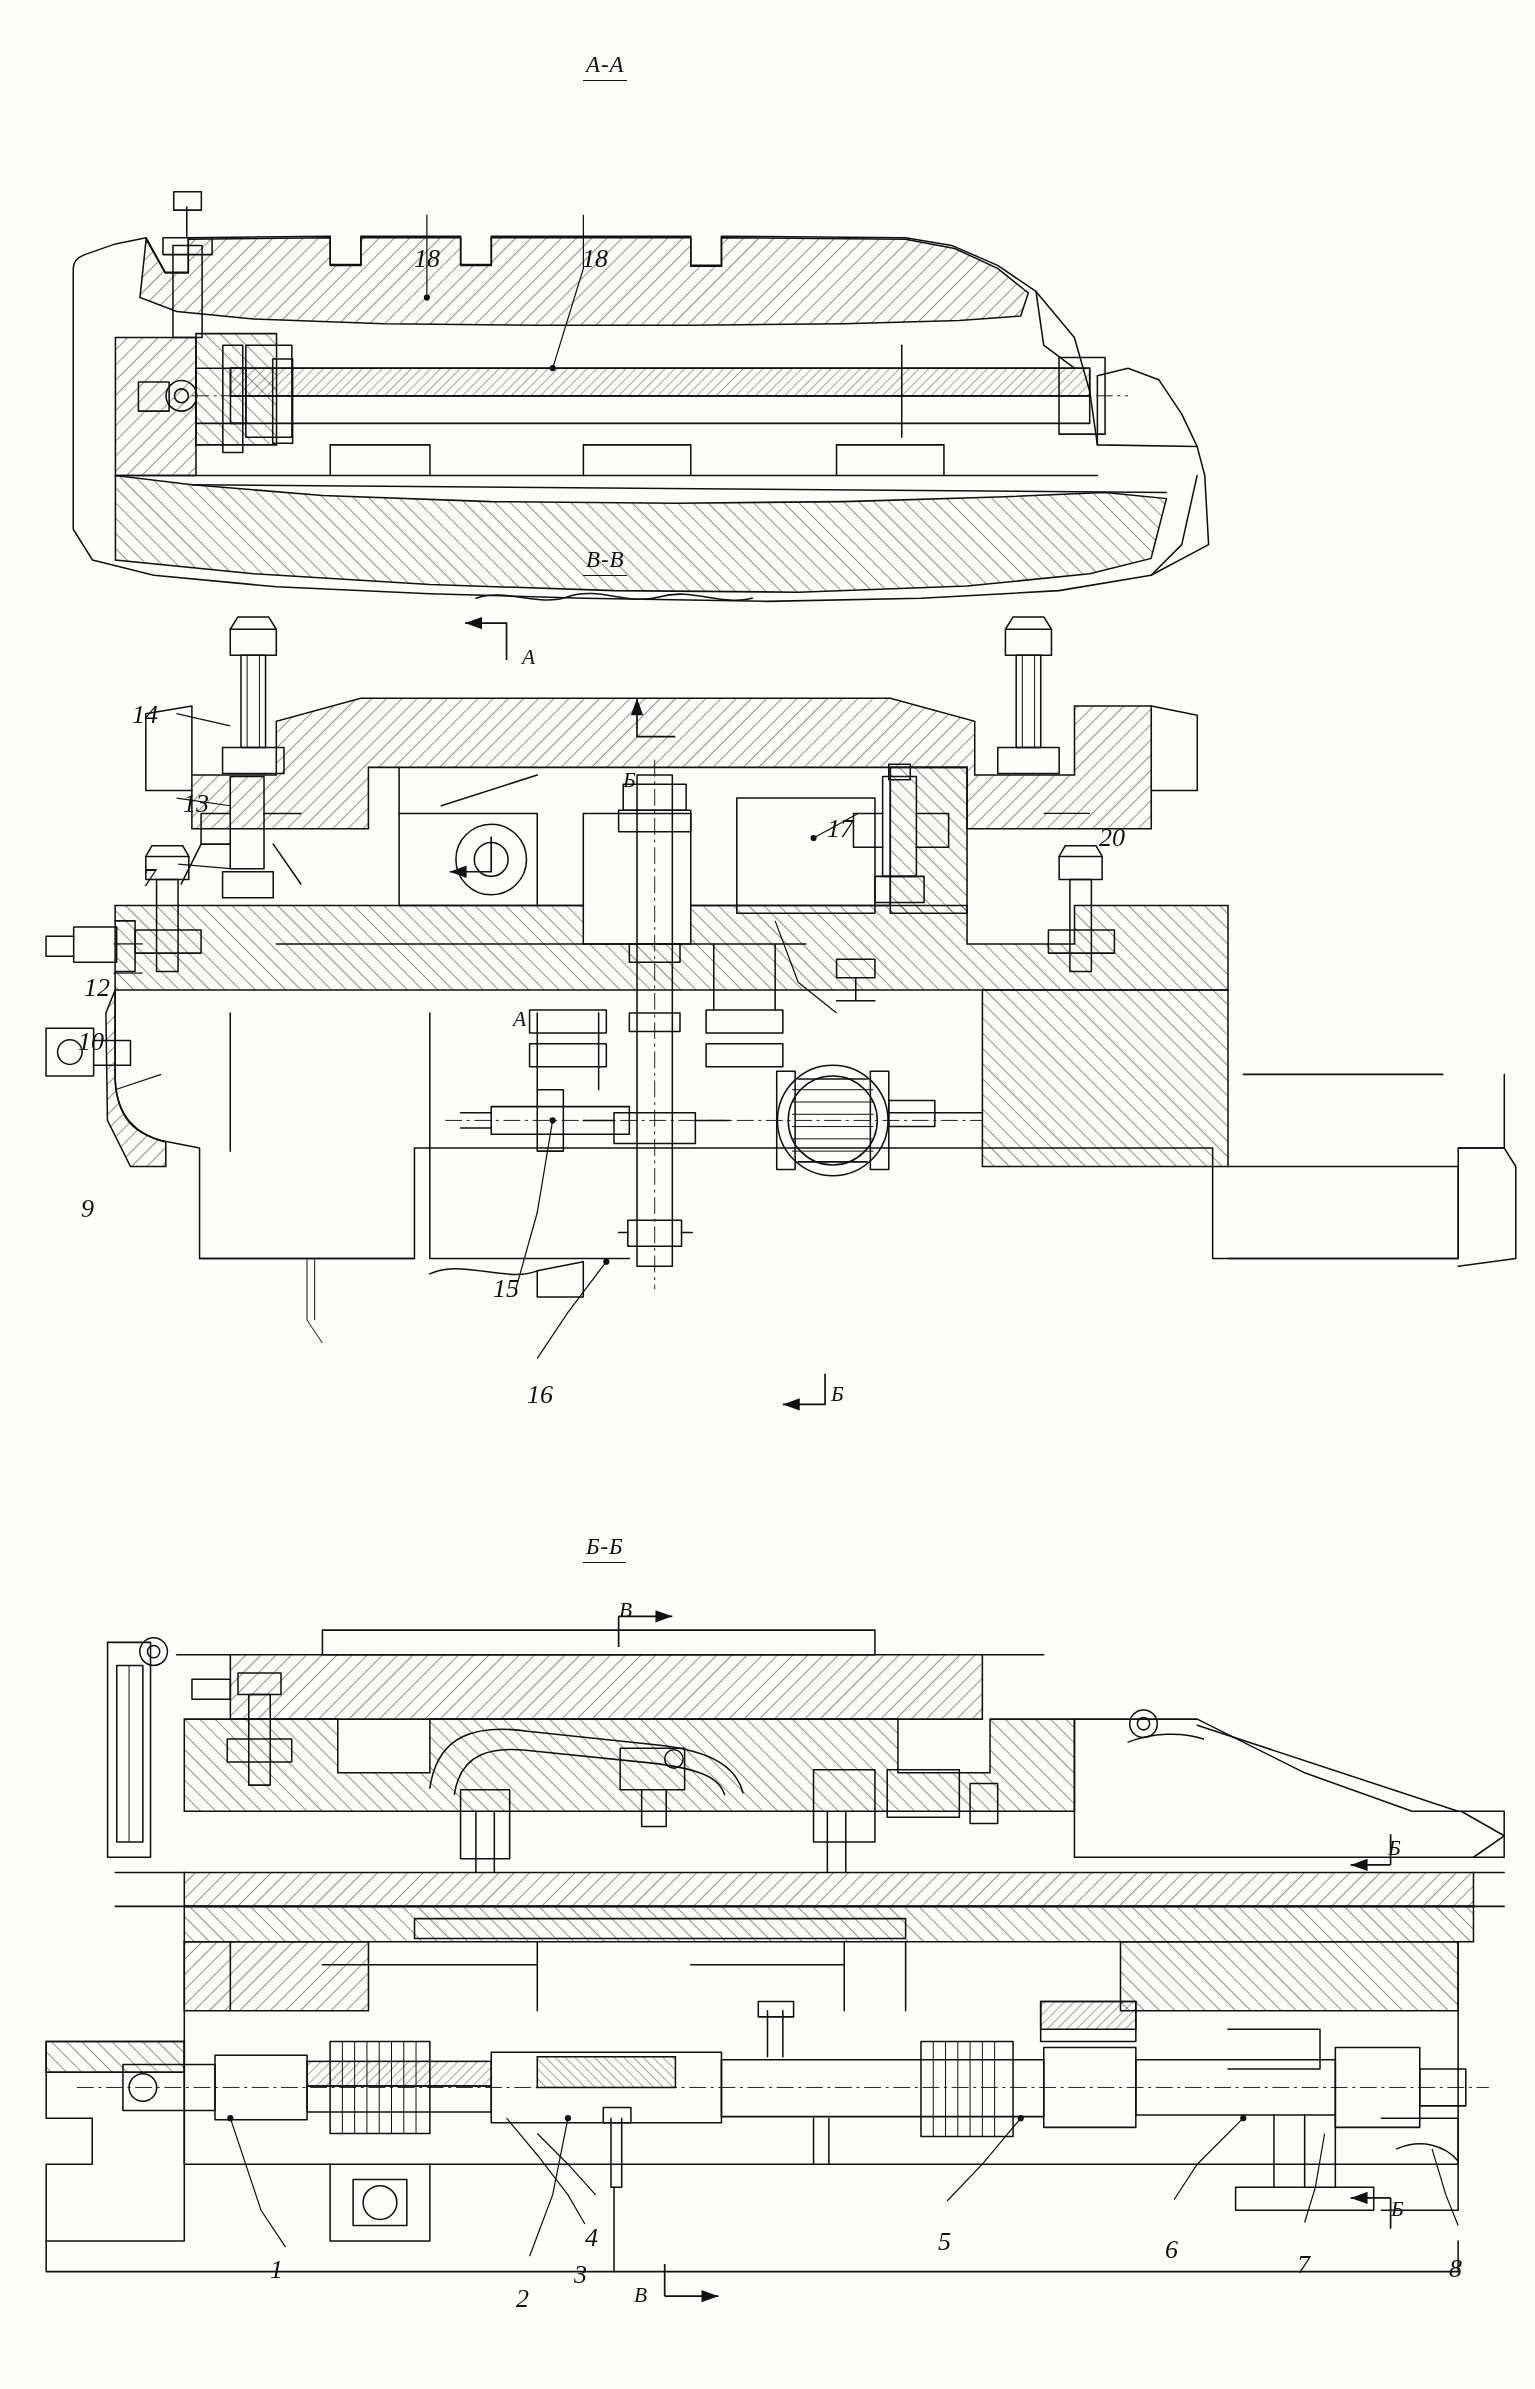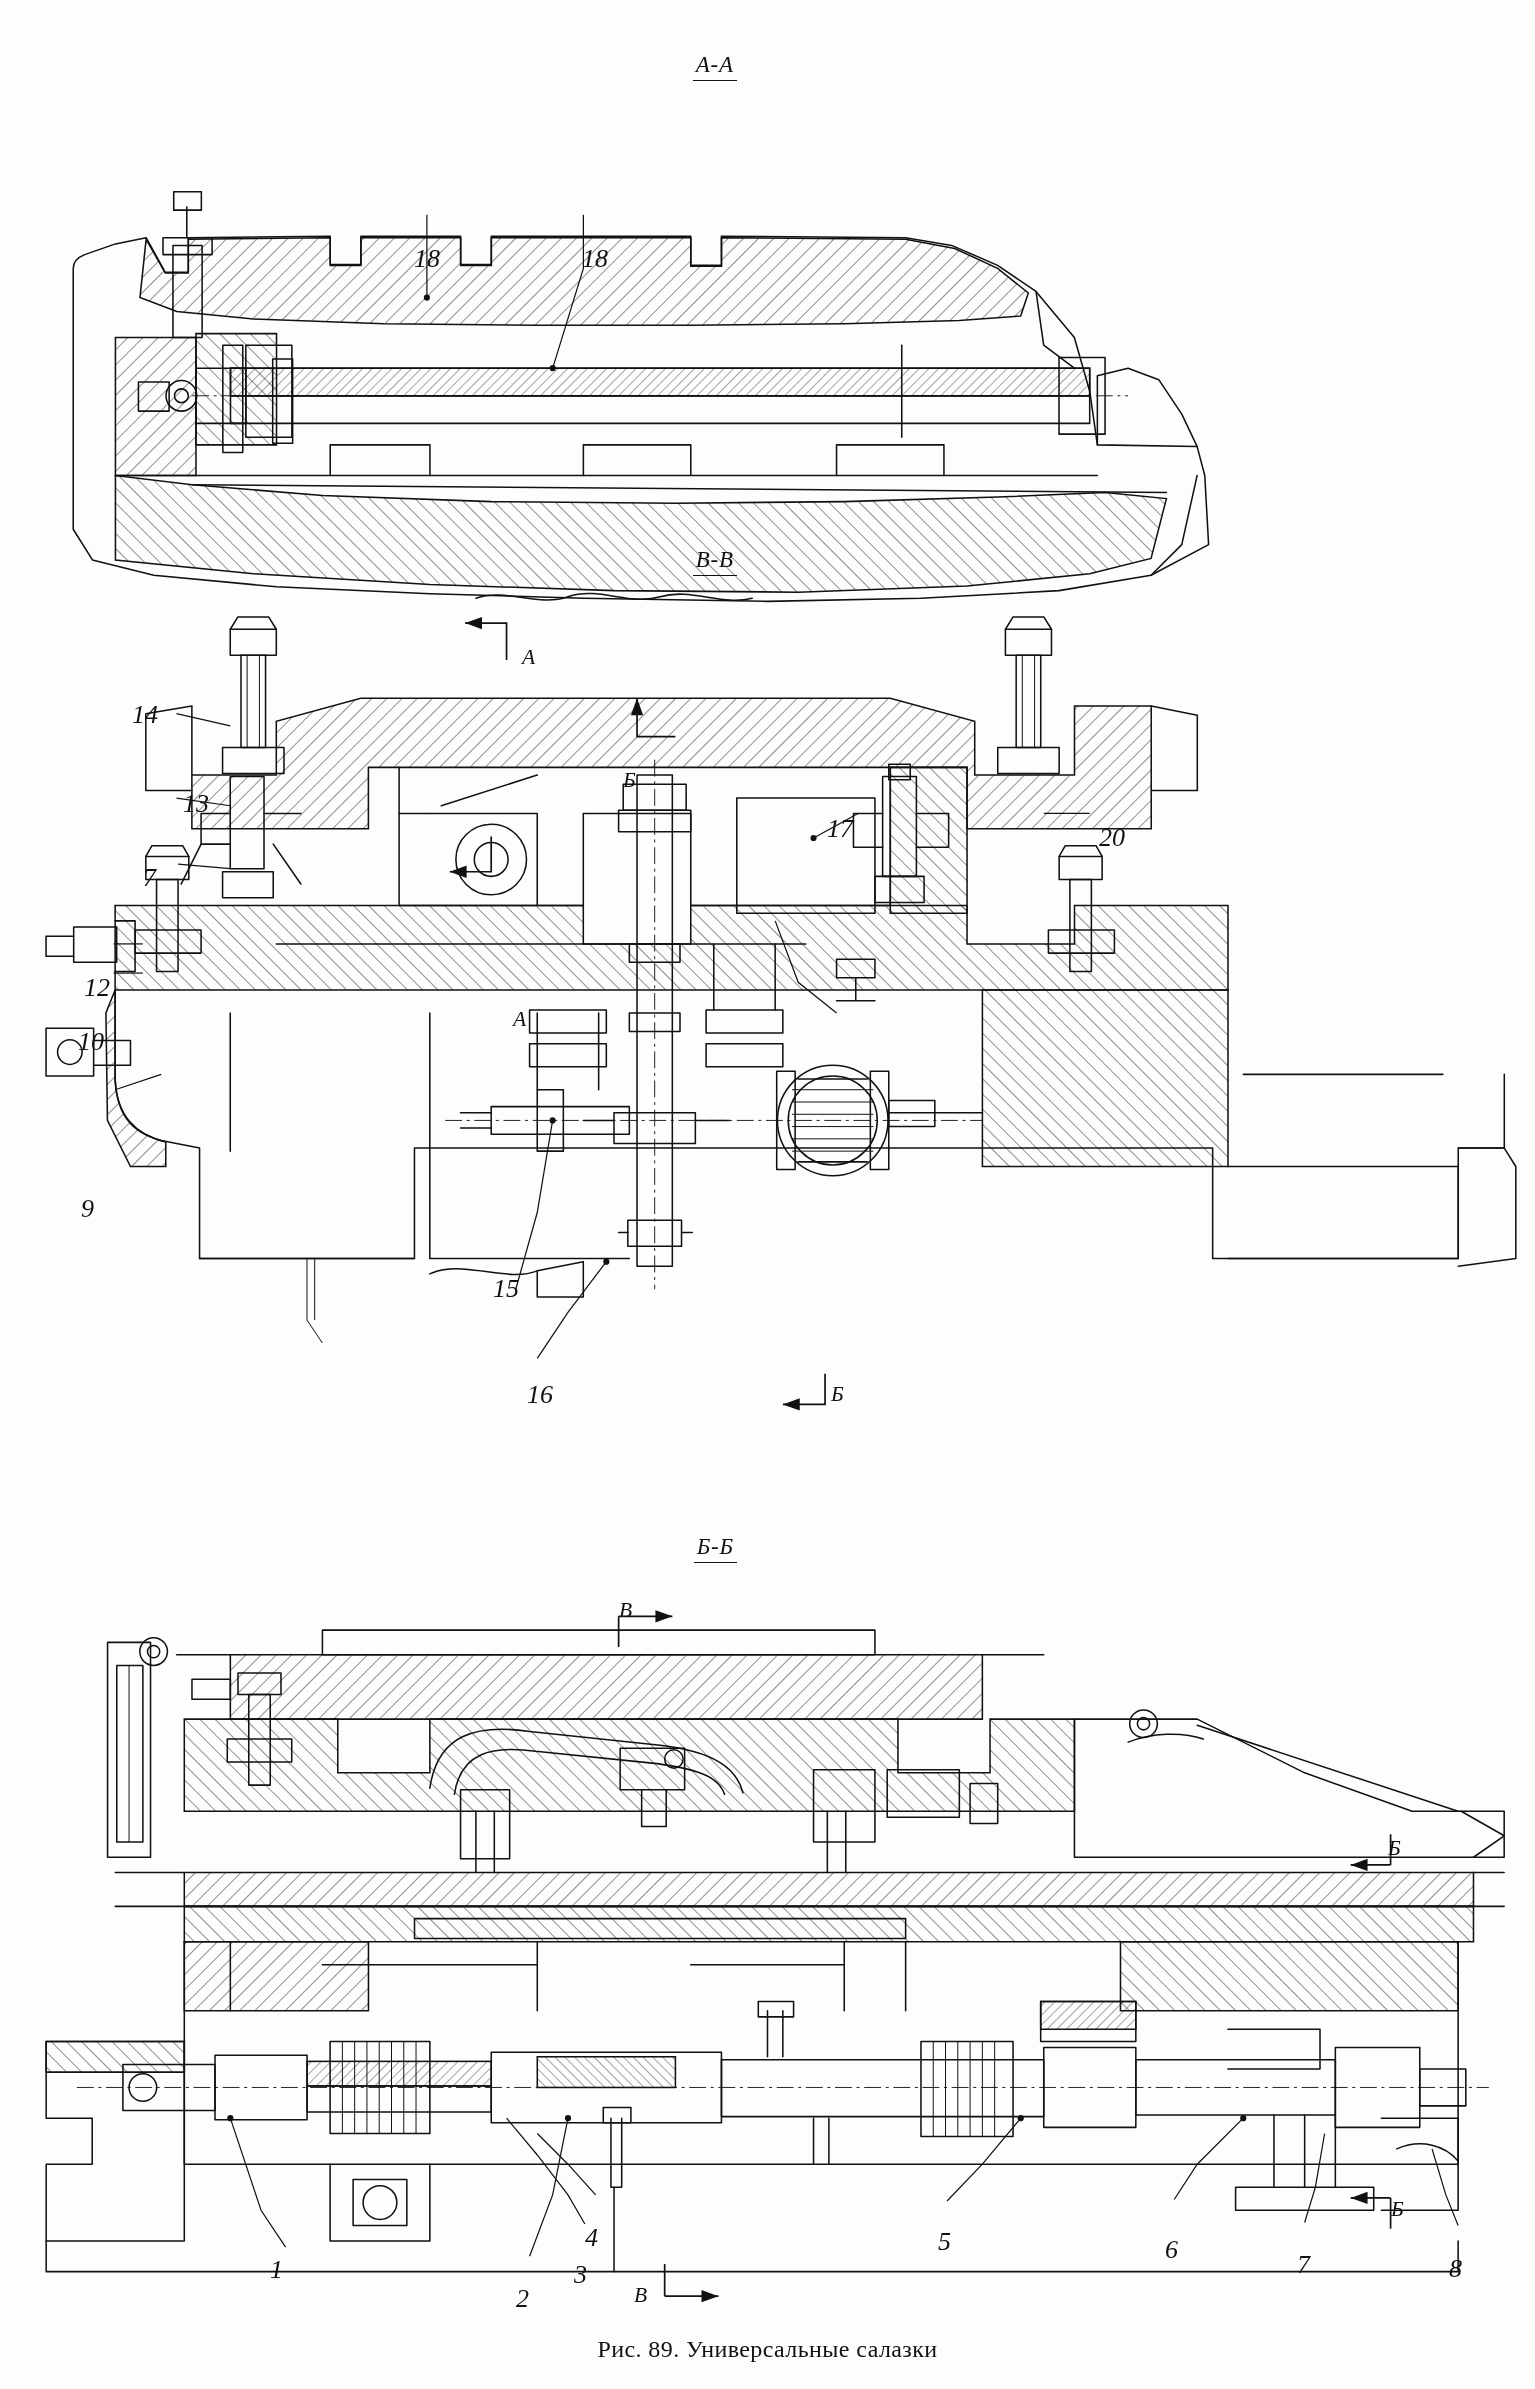--- a/index.html
+++ b/index.html
@@ -1,21 +1,21 @@
 <!DOCTYPE html>
 <html style="font-size:12.3px"><head>
 <meta charset="utf-8">
 <style>
   html,body{margin:0;padding:0;background:#ffffff;}
   body{width:1535px;height:2389px;position:relative;font-family:"Liberation Serif",serif;color:#111;overflow:hidden;}
   .page{position:absolute;inset:0;background:#fdfdfb;}
 
   
   .lbl{position:absolute;font-style:italic;font-family:"Liberation Serif",serif;color:#111;white-space:nowrap;}
-  .sect-title{position:absolute;font-style:italic;font-size:23px;letter-spacing:0.8px;text-align:right;}
+  .sect-title{position:absolute;font-style:italic;font-size:23px;letter-spacing:0.8px;text-align:left;}
   .sect-title span{display:inline-block;border-bottom:1.5px solid #111;padding:0 3.1px 1.5px 3.1px;}
   .num{position:absolute;font-style:italic;font-size:26px;}
   .caption{position:absolute;left:0;width:100%;text-align:center;font-style:normal;font-size:24px;letter-spacing:0.4px;}
 
   svg{position:absolute;left:0;top:0;}
   .st{fill:none;stroke:#111;stroke-width:2;stroke-linejoin:round;stroke-linecap:round;}
   .st-thin{fill:none;stroke:#111;stroke-width:1.3;}
   .lead{fill:none;stroke:#111;stroke-width:1.6;}
   .ctr{fill:none;stroke:#111;stroke-width:1.2;stroke-dasharray:22 6 4 6;}
   .arrowline{fill:none;stroke:#111;stroke-width:2.2;}
@@ -408,18 +408,15 @@
 
   <div class="num" style="left:270px;top:2255px;"><span>1</span></div>
   <div class="num" style="left:516px;top:2284px;"><span>2</span></div>
   <div class="num" style="left:574px;top:2260px;"><span>3</span></div>
   <div class="num" style="left:585px;top:2223px;"><span>4</span></div>
   <div class="num" style="left:938px;top:2227px;"><span>5</span></div>
   <div class="num" style="left:1165px;top:2235px;"><span>6</span></div>
   <div class="num" style="left:1297px;top:2250px;"><span>7</span></div>
   <div class="num" style="left:1449px;top:2254px;"><span>8</span></div>
 
-  <div class="caption" style="top:2336px;">
-    <span>Рис. 89. Универсальные салазки</span>
-  </div>
 
 </div>
 
 
 </body></html>

